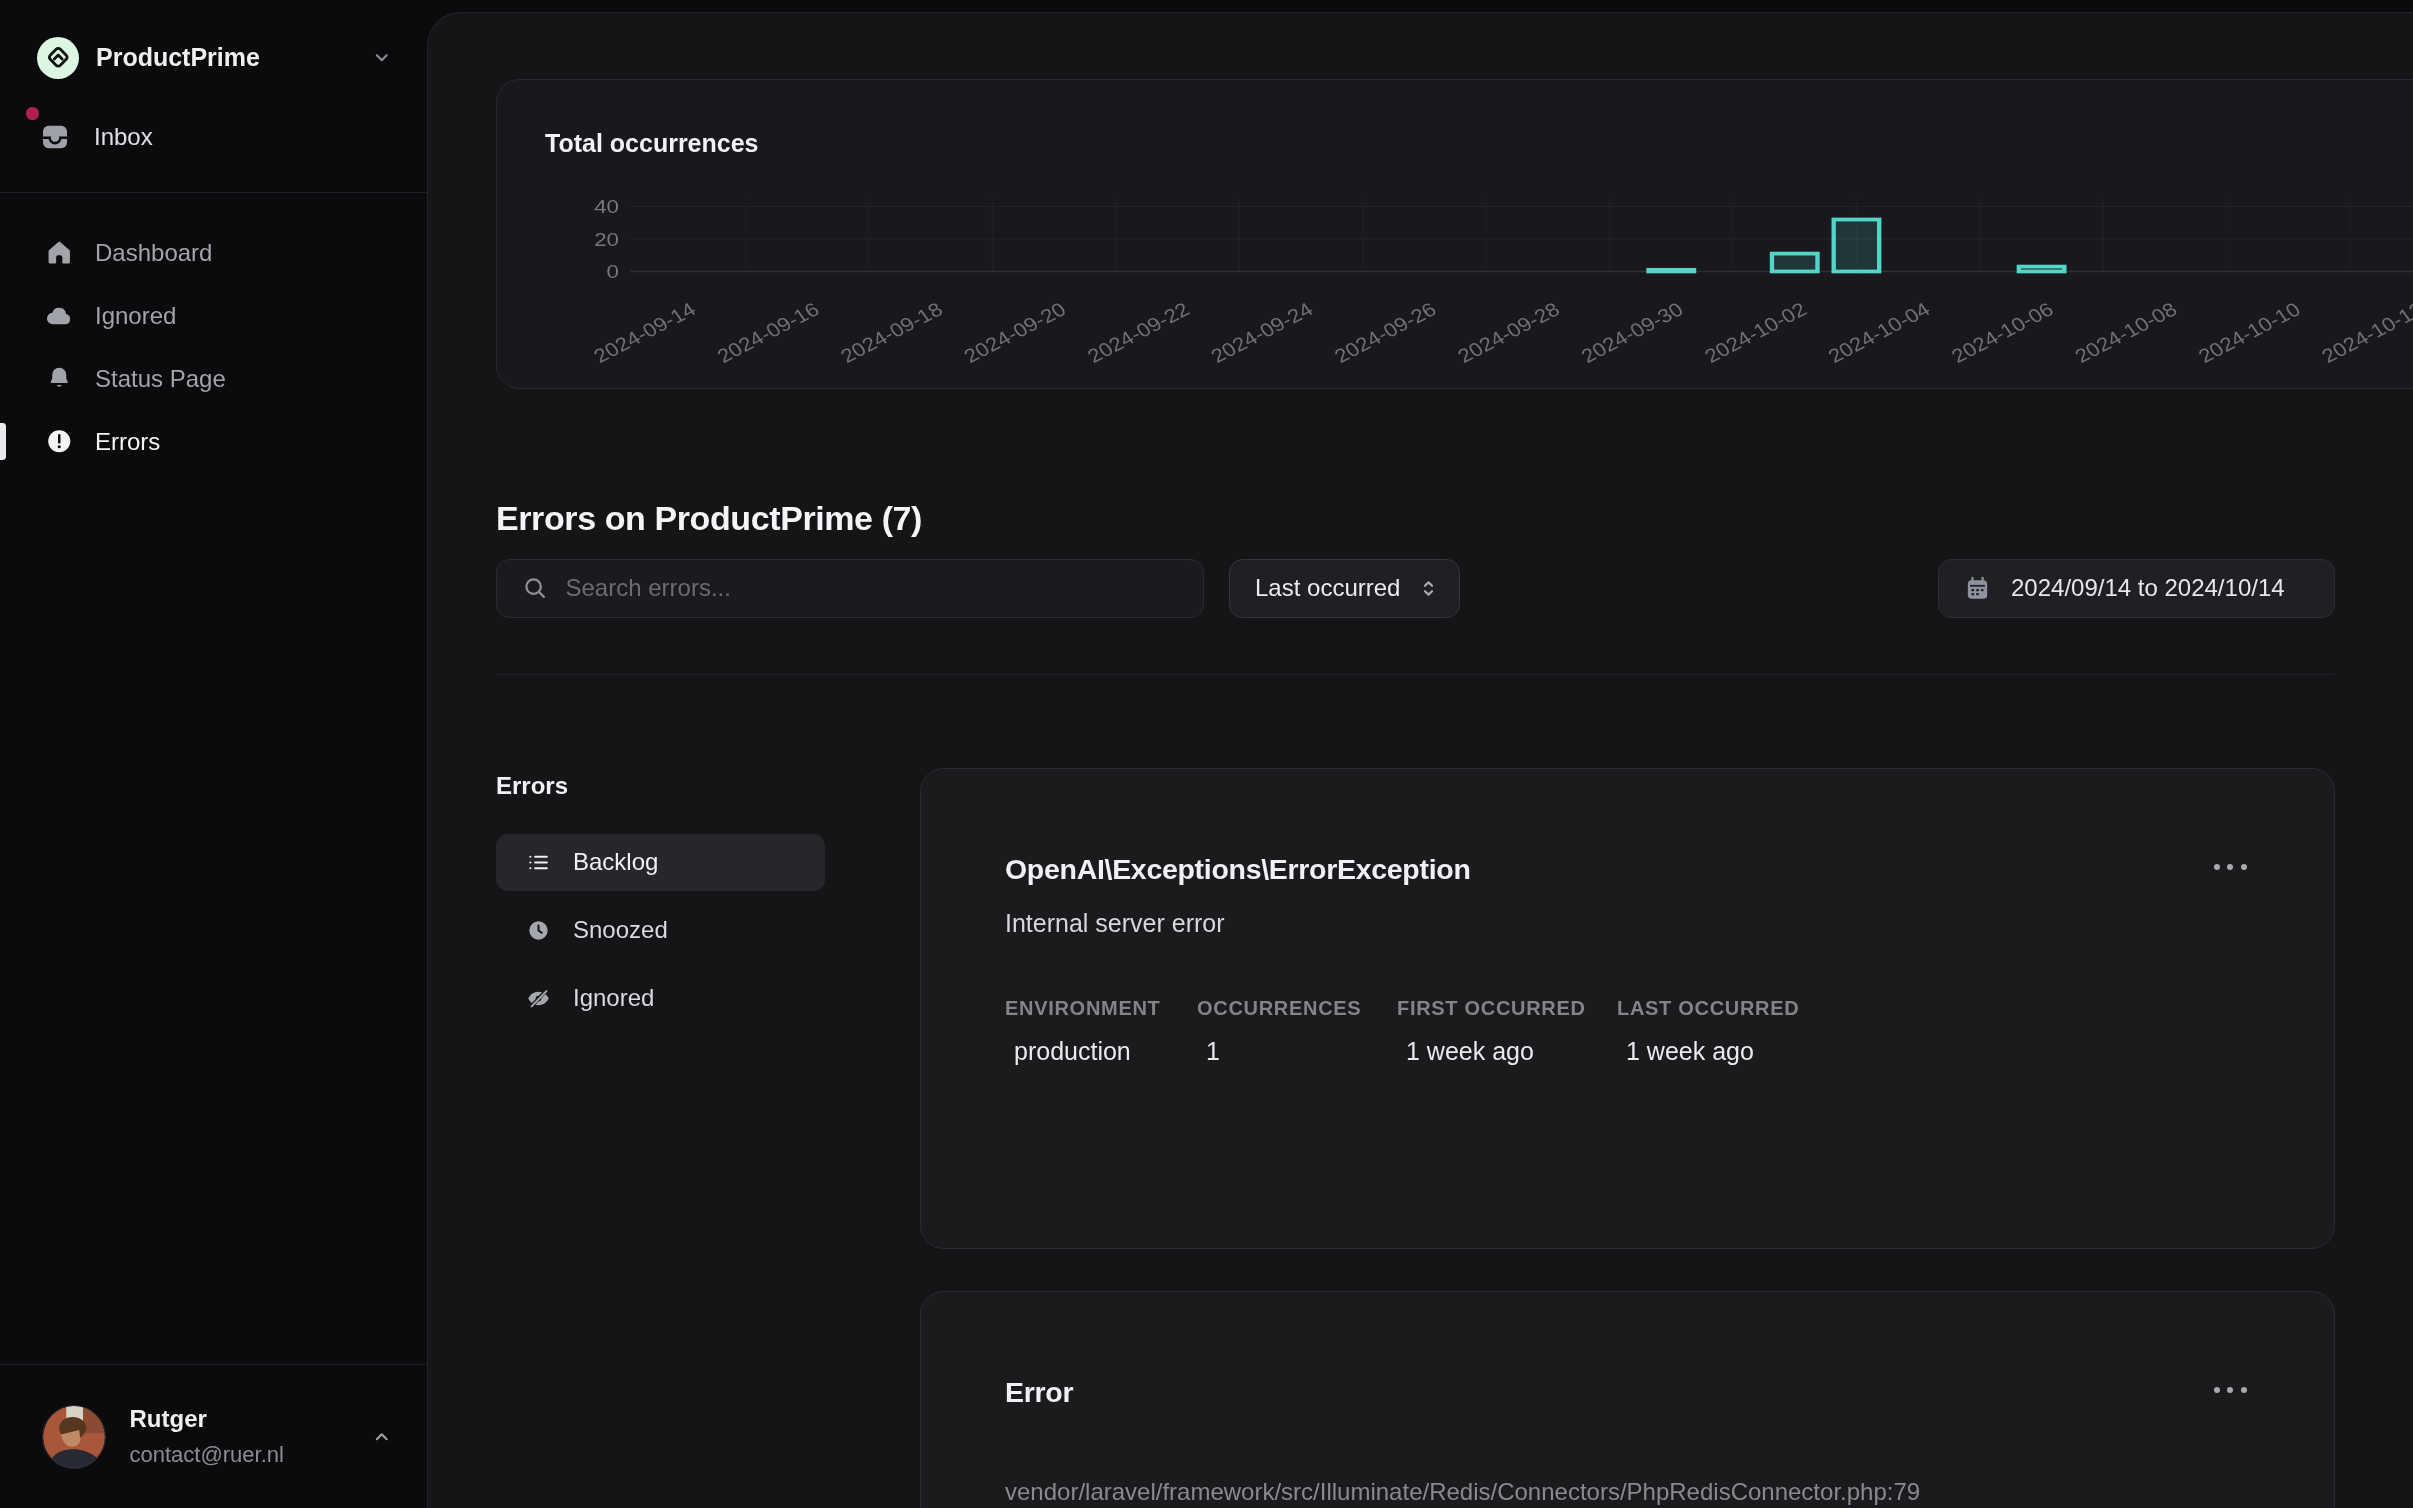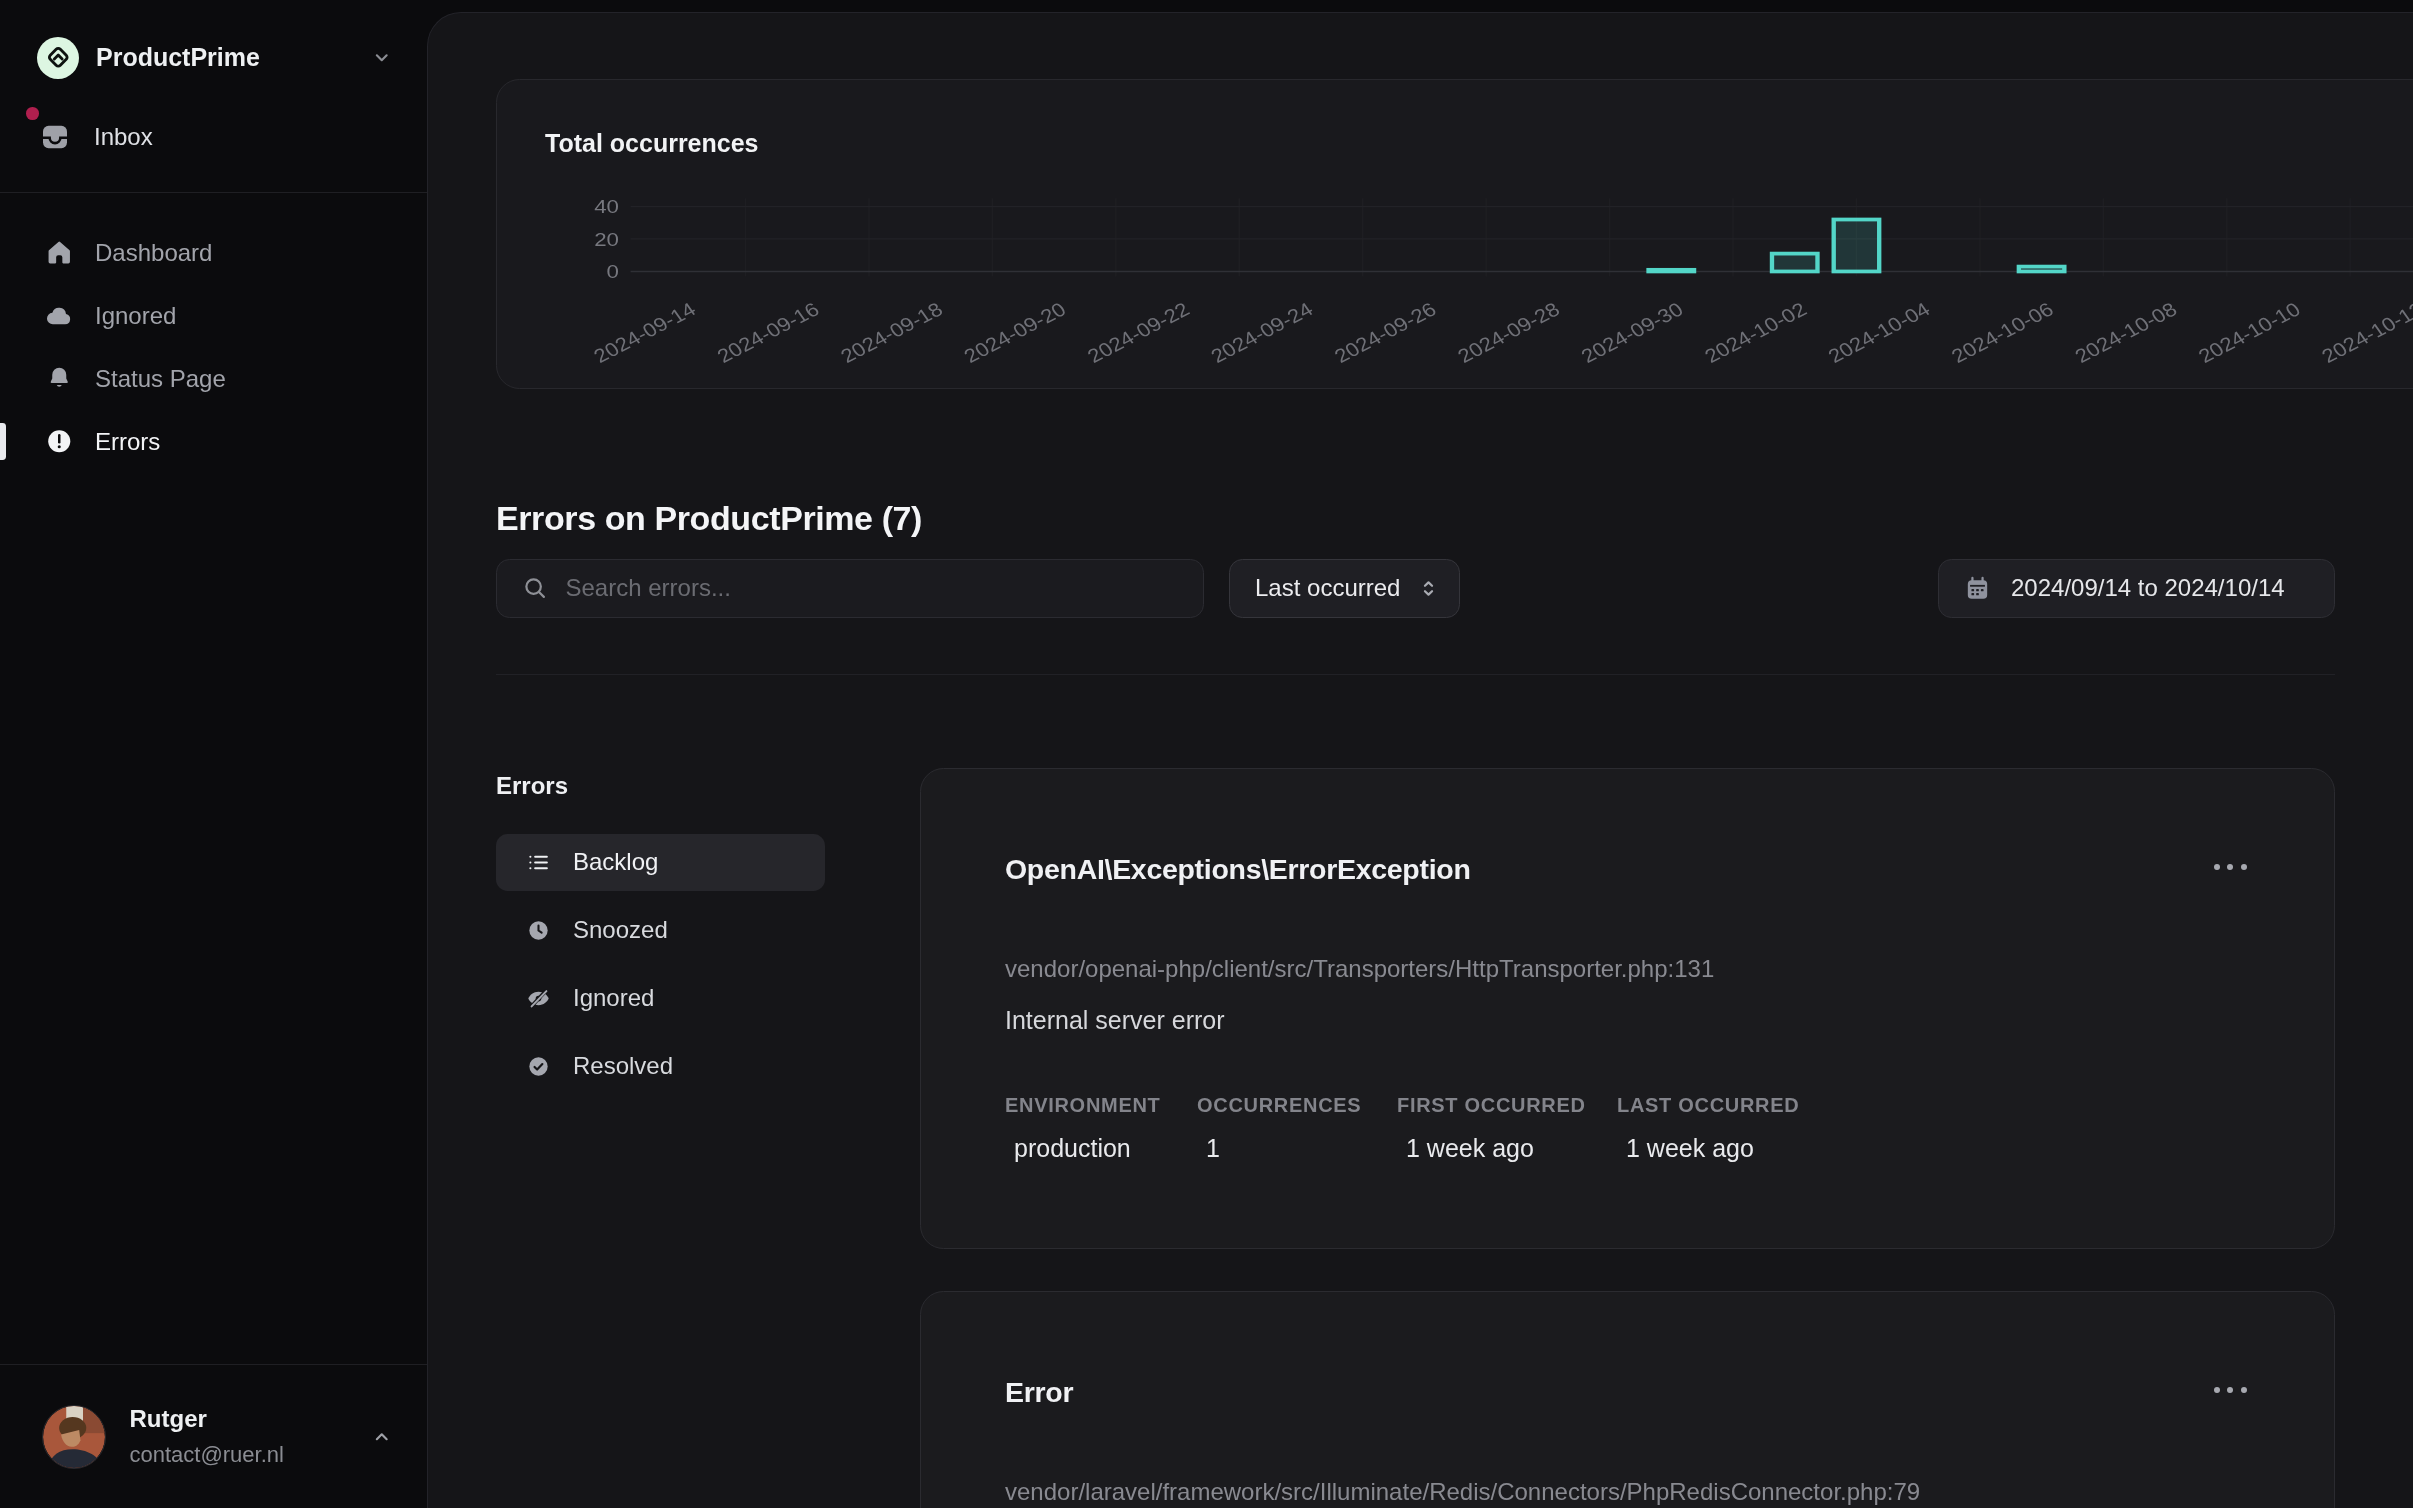--- a/index.html
+++ b/index.html
@@ -311,44 +311,34 @@
           <span class="fico">
             <svg width="25" height="25" viewBox="0 0 24 24">
               <path d="M12 5.6c-4.8 0-8.4 3.2-9.8 6.4 1.4 3.2 5 6.4 9.8 6.4s8.4-3.2 9.8-6.4C20.4 8.8 16.8 5.6 12 5.6z" fill="#a5a7af"></path>
               <circle cx="12" cy="12" r="2.7" fill="#151518"></circle>
               <path d="M4.6 20.2 19.4 4.4" stroke="#151518" stroke-width="3.6"></path>
               <path d="M5.4 19.6 19.6 4.9" stroke="#a5a7af" stroke-width="1.9" stroke-linecap="round"></path>
             </svg>
           </span>
           <span class="flabel">Ignored</span>
         </div>
-        <div class="filter-item">
-          <span class="fico">
-            <svg width="25" height="25" viewBox="0 0 24 24">
-                <circle cx="12" cy="12" r="8.8" fill="#a5a7af"></circle>
-                <path d="m8.2 12.4 2.5 2.5 5-5.2" stroke="#151518" stroke-width="2.1" fill="none" stroke-linecap="round" stroke-linejoin="round"></path>
-              </svg>
-          </span>
-          <span class="flabel">Resolved</span>
-        </div>
       </div>
     </div>
 
     <div class="cards">
 
       <article class="card">
         <div class="card-head">
           <div class="card-title">OpenAI\Exceptions\ErrorException</div>
           <div class="dots-btn">
               <i></i>
               <i></i>
               <i></i>
             </div>
         </div>
-        <div class="card-path">vendor/openai-php/client/src/Transporters/HttpTransporter.php:131</div>
         <div class="card-msg">Internal server error</div>
         <div class="meta">
           <div>
             <div class="meta-label">ENVIRONMENT</div>
             <div class="meta-value">production</div>
           </div>
           <div>
             <div class="meta-label">OCCURRENCES</div>
             <div class="meta-value">1</div>
           </div>

